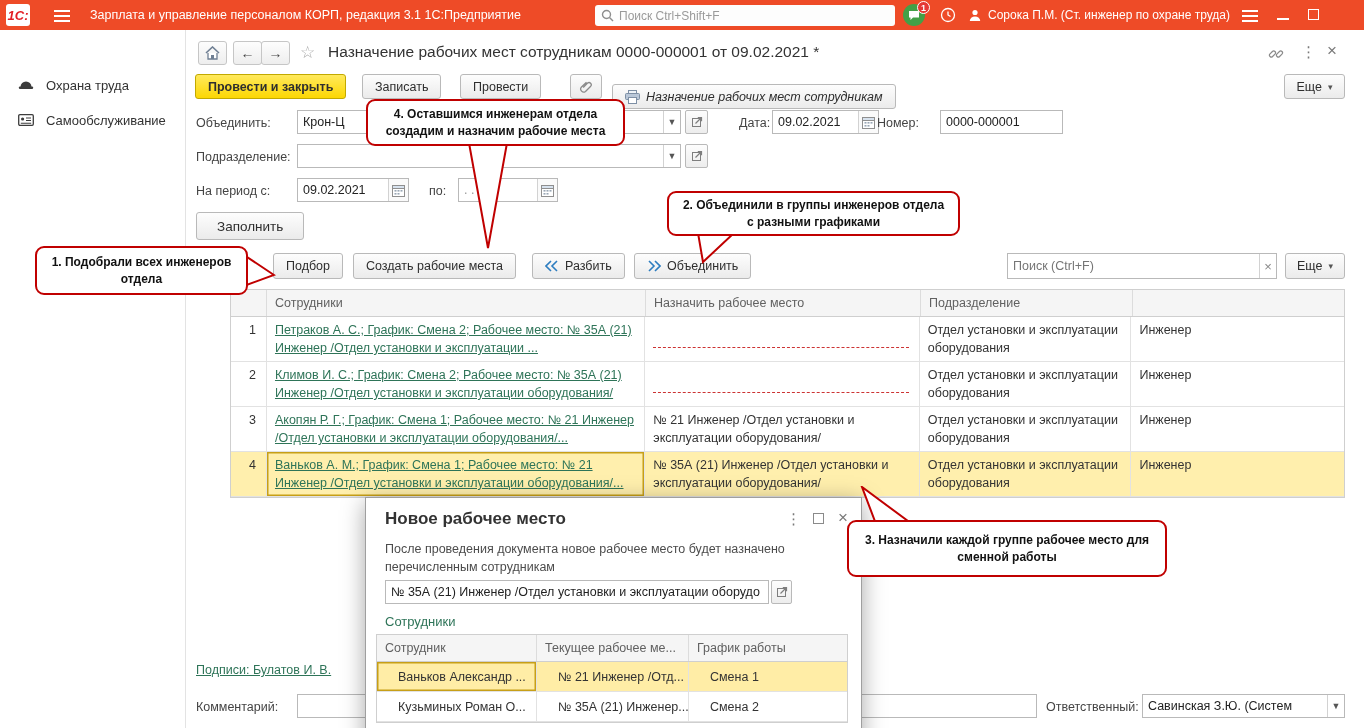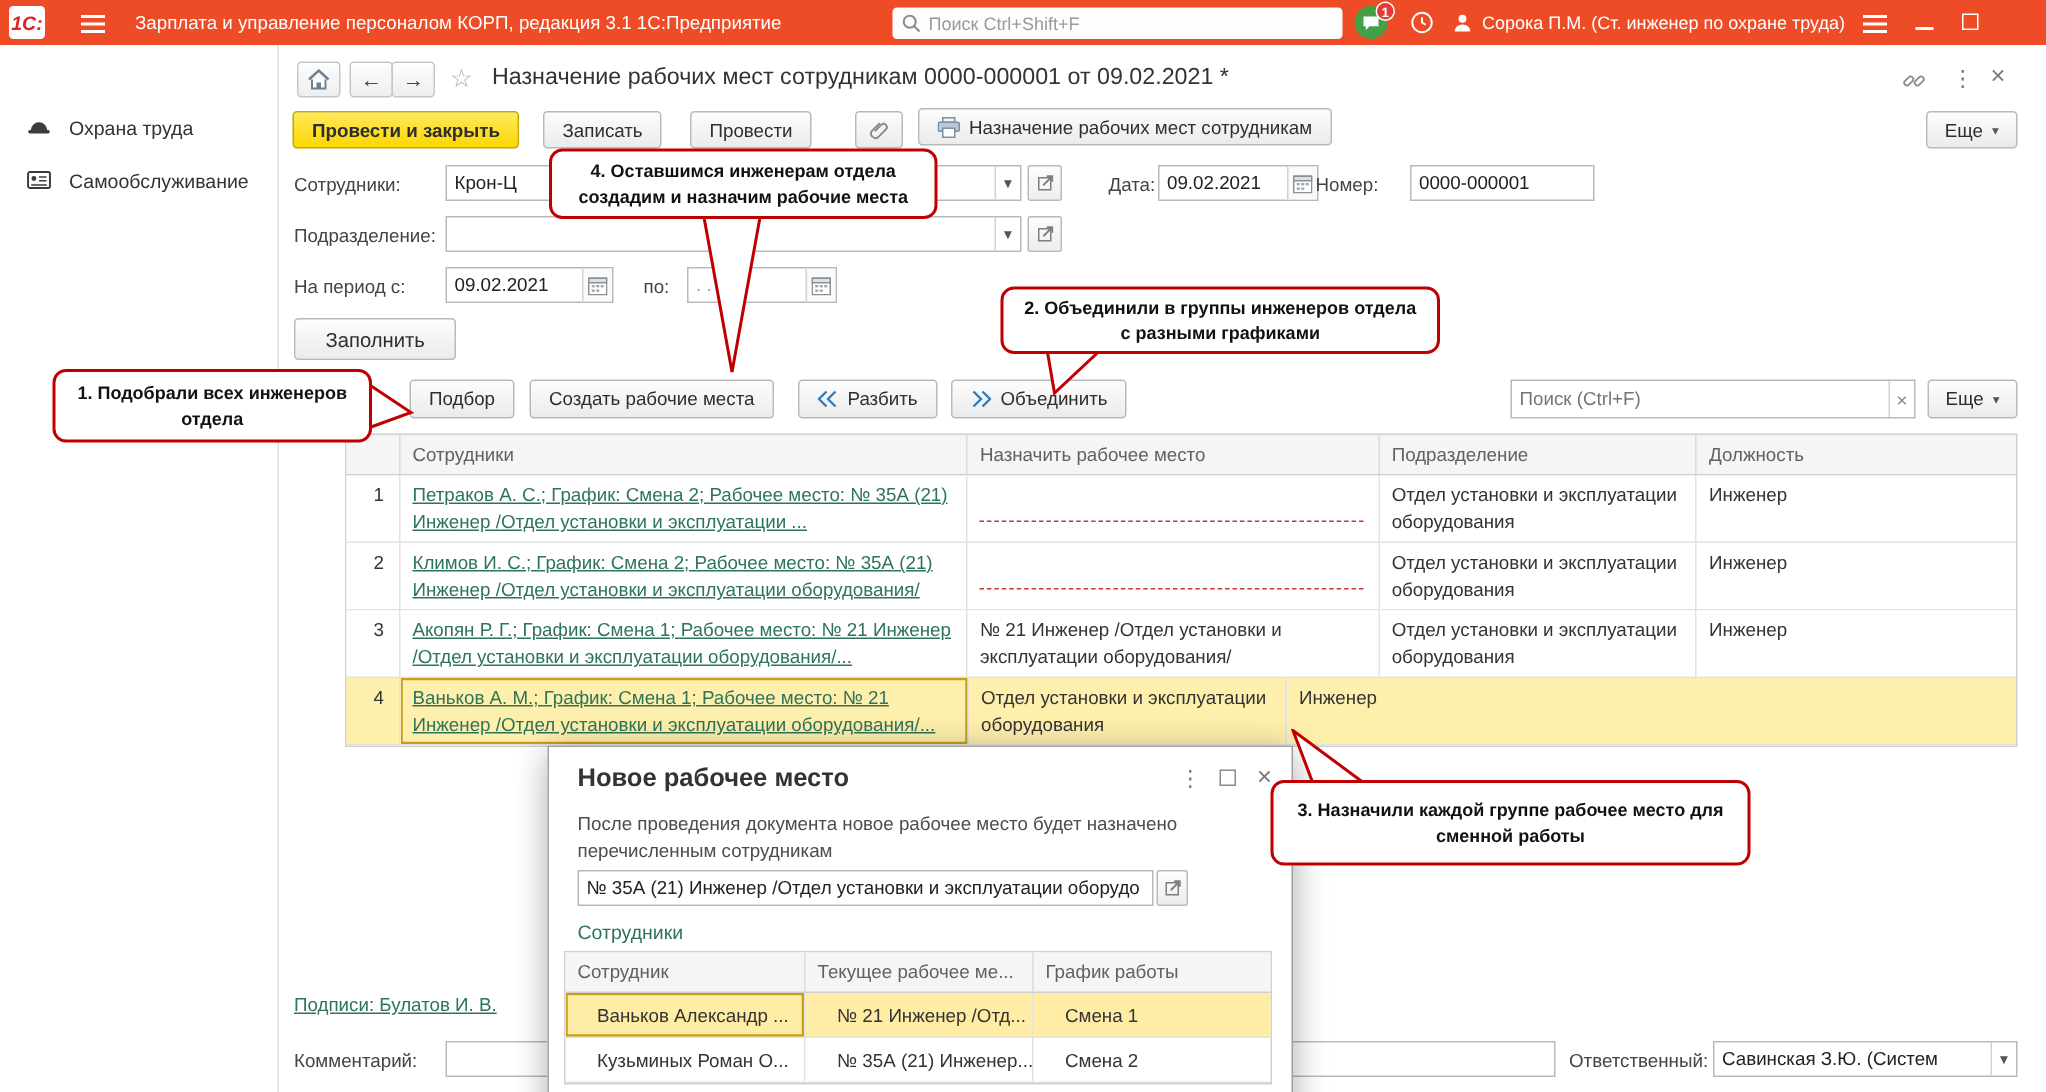--- a/index.html
+++ b/index.html
@@ -205,36 +205,36 @@
   <div class="btn" style="left:460px; top:74px;">
     <span>Провести</span>
   </div>
   <div class="btn" style="left:570px; top:74px; width:32px; padding:0;">
     <span style="display:flex;">
       <svg width="14" height="14" viewBox="0 0 14 14">
           <path d="M4.2 7.5 L8.6 3.1 a2.2 2.2 0 0 1 3.1 3.1 L6.5 11.4 a3 3 0 0 1 -4.2 -4.2 L7.5 2.2" fill="none" stroke="#8a8a8a" stroke-width="1.3"></path>
         </svg>
     </span>
   </div>
-  <div class="btn" style="left:612px; top:72px;">
+  <div class="btn" style="left:612px; top:84px;font-style:italic;">
     <span style="display:flex;">
       <svg width="15" height="14" viewBox="0 0 15 14">
           <rect x="3.5" y="0.5" width="8" height="3" fill="#eef3f8" stroke="#7d8fa5"></rect>
           <rect x="0.5" y="3.5" width="14" height="6" rx="1" fill="#b9c7d8" stroke="#7d8fa5"></rect>
           <rect x="3.5" y="7.5" width="8" height="6" fill="#fff" stroke="#7d8fa5"></rect>
         </svg>
     </span>
     <span>Назначение рабочих мест сотрудникам</span>
   </div>
   <div class="btn" style="left:1284px; top:74px; width:61px;">
     <span>Еще</span>
       <span class="caret">▾</span>
   </div>
 
-  <span class="lbl abs" style="left:196px; top:116px;">Сотрудники:</span>
+  <span class="lbl abs" style="left:196px; top:116px;">Объединить:</span>
   <div class="field" style="left:297px; top:110px; width:384px;">
     <span class="val">Крон-Ц</span>
     <span class="combo-arrow">▼</span>
   </div>
   <div class="sq-btn" style="left:685px; top:110px;">
     <svg width="12" height="12" viewBox="0 0 12 12">
         <rect x="1.5" y="2.5" width="8" height="8" fill="none" stroke="#7e7e7e"></rect>
         <path d="M4.5 7.5 L10.5 1.5 M6.8 1.5 H10.5 V5.2" fill="none" stroke="#7e7e7e" stroke-width="1.2"></path>
       </svg>
   </div>
@@ -344,21 +344,20 @@
     <span>Еще</span>
       <span class="caret">▾</span>
   </div>
 
   <div id="grid">
     <div class="hrow">
       <div class="hc c0"></div>
       <div class="hc c1">Сотрудники</div>
       <div class="hc c2">Назначить рабочее место</div>
       <div class="hc c3">Подразделение</div>
-      <div class="hc c4">Должность</div>
     </div>
 
     <div class="trow" style="height:45px;">
       <div class="tc c0 num">1</div>
       <div class="tc c1"><span class="glink">Петраков А. С.; График: Смена 2; Рабочее место: № 35А (21) Инженер /Отдел установки и эксплуатации ...</span></div>
       <div class="tc c2">
           <span class="req-line"></span>
         </div>
       <div class="tc c3">Отдел установки и эксплуатации оборудования</div>
       <div class="tc c4">Инженер</div>
@@ -378,20 +377,21 @@
       <div class="tc c0 num">3</div>
       <div class="tc c1"><span class="glink">Акопян Р. Г.; График: Смена 1; Рабочее место: № 21 Инженер /Отдел установки и эксплуатации оборудования/...</span></div>
       <div class="tc c2">№ 21 Инженер /Отдел установки и эксплуатации оборудования/</div>
       <div class="tc c3">Отдел установки и эксплуатации оборудования</div>
       <div class="tc c4">Инженер</div>
     </div>
 
     <div class="trow row-sel" style="height:45px;">
       <div class="tc c0 num" style="background:#ffefad;">4</div>
       <div class="tc c1 cell-focus" style="background:#ffefad;"><span class="glink">Ваньков А. М.; График: Смена 1; Рабочее место: № 21 Инженер /Отдел установки и эксплуатации оборудования/...</span></div>
+      <div class="tc c2" style="background:#ffefad;">№ 35А (21) Инженер /Отдел установки и эксплуатации оборудования/</div>
       <div class="tc c3" style="background:#ffefad;">Отдел установки и эксплуатации оборудования</div>
       <div class="tc c4" style="background:#ffefad;">Инженер</div>
     </div>
   </div>
 
   <span class="abs glink" style="left:196px; top:663px; font-size:12.5px;">Подписи: Булатов И. В.</span>
 
   <span class="lbl abs" style="left:196px; top:700px;">Комментарий:</span>
   <div class="field" style="left:297px; top:694px; width:740px;">
     <input style="border: none; outline: none; width: 100%; font-size: 12.5px; color: rgb(51, 51, 51);">

